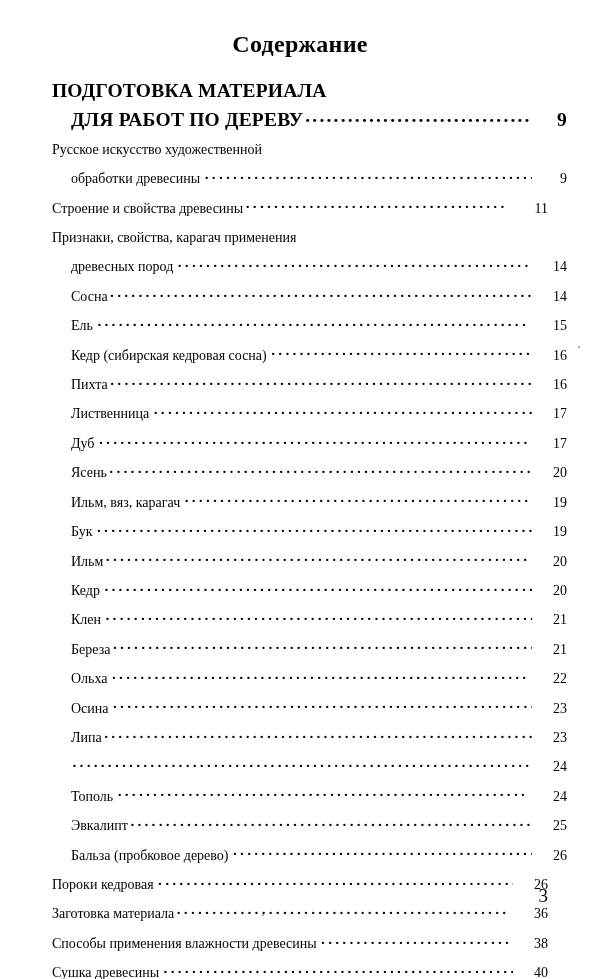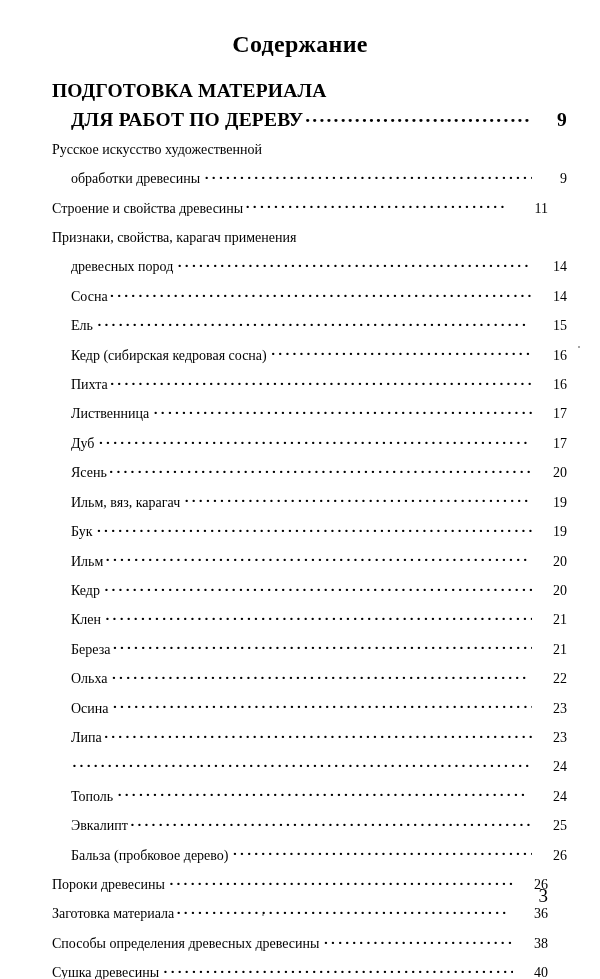--- a/index.html
+++ b/index.html
@@ -262,31 +262,31 @@
         <span class="toc-label">Эвкалипт</span>
         <span class="leader tight"></span>
         <span class="toc-page">25</span>
       </div>
       <div class="toc-row lvl2">
         <span class="toc-label">Бальза (пробковое дерево)</span>
         <span class="leader"></span>
         <span class="toc-page">26</span>
       </div>
       <div class="toc-row lvl1">
-        <span class="toc-label">Пороки древесины</span>
+        <span class="toc-label">Пороки кедровая</span>
         <span class="leader"></span>
         <span class="toc-page">26</span>
       </div>
       <div class="toc-row lvl1">
         <span class="toc-label">Заготовка материала</span>
         <span class="leader tight"></span>
         <span class="toc-page pad">36</span>
       </div>
       <div class="toc-row lvl1">
-        <span class="toc-label">Способы определения древесных древесины</span>
+        <span class="toc-label">Способы применения влажности древесины</span>
         <span class="leader"></span>
         <span class="toc-page">38</span>
       </div>
       <div class="toc-row lvl1">
         <span class="toc-label">Сушка древесины</span>
         <span class="leader"></span>
         <span class="toc-page">40</span>
       </div>
     </div>
 

